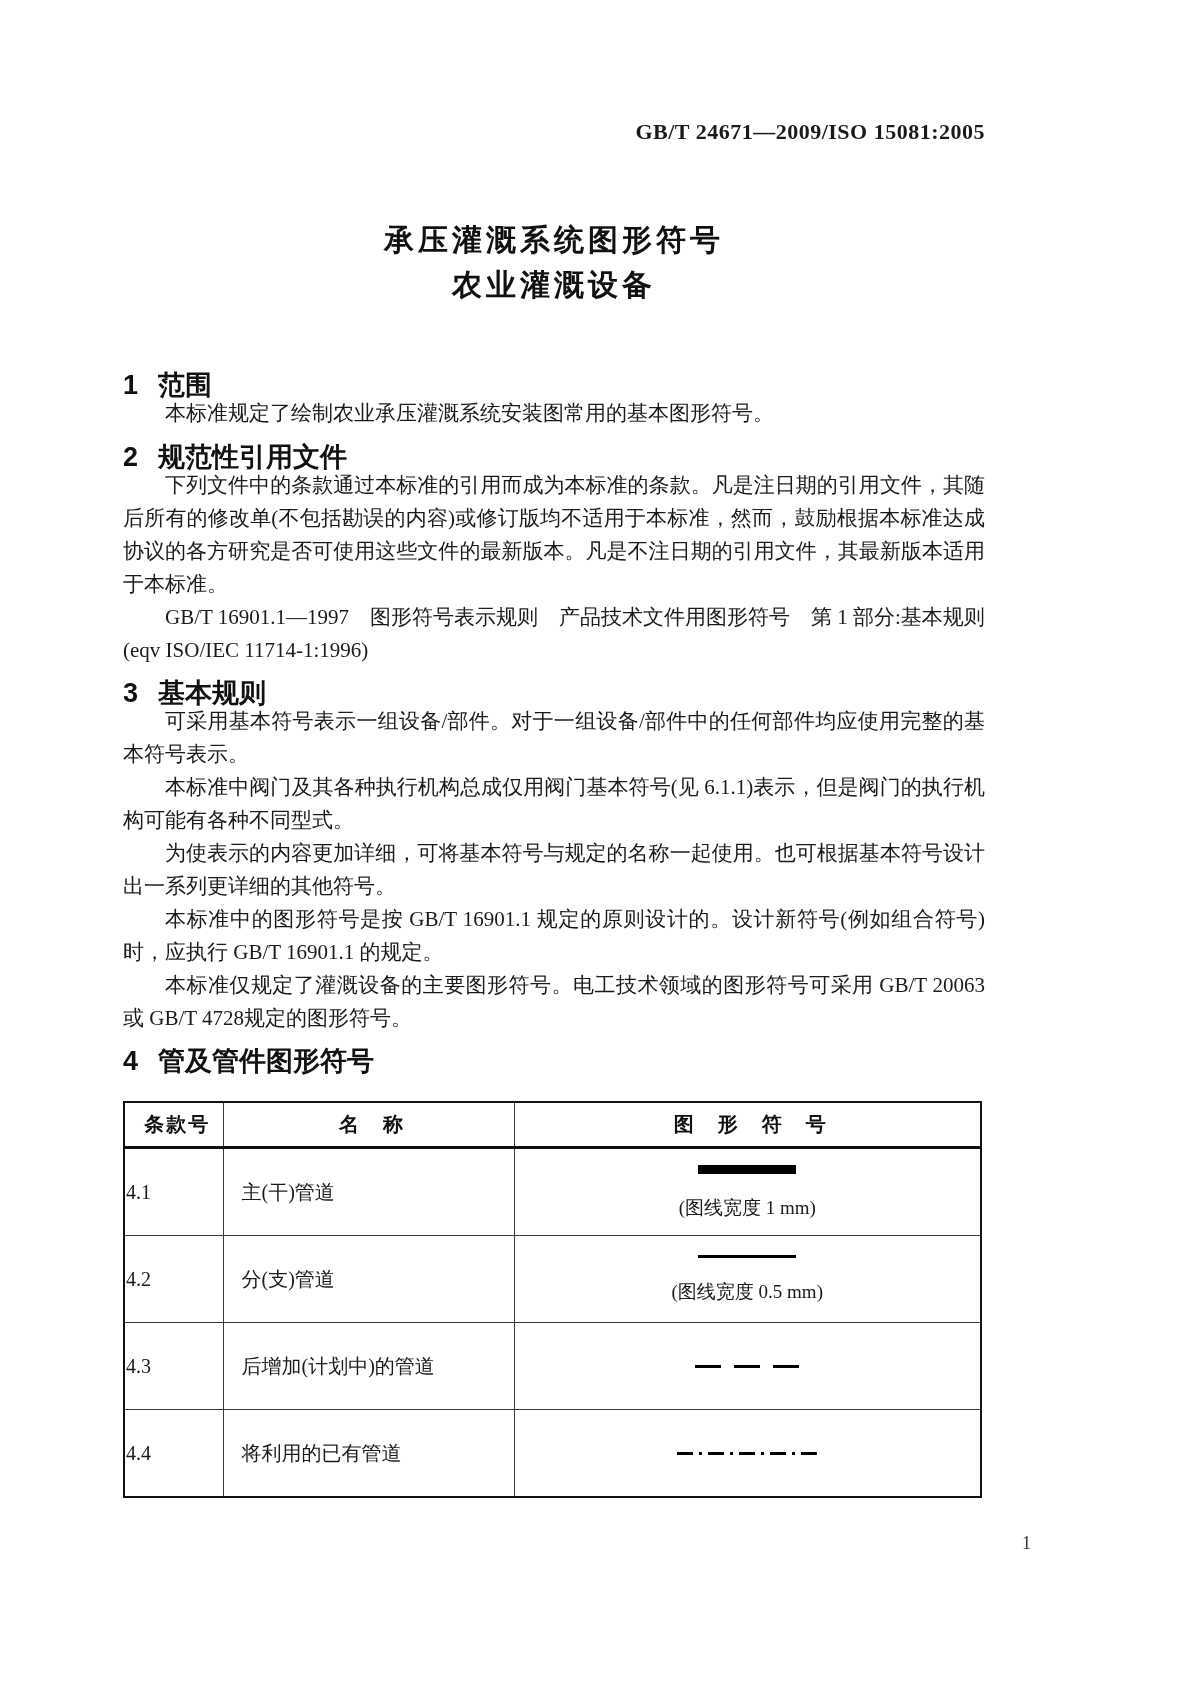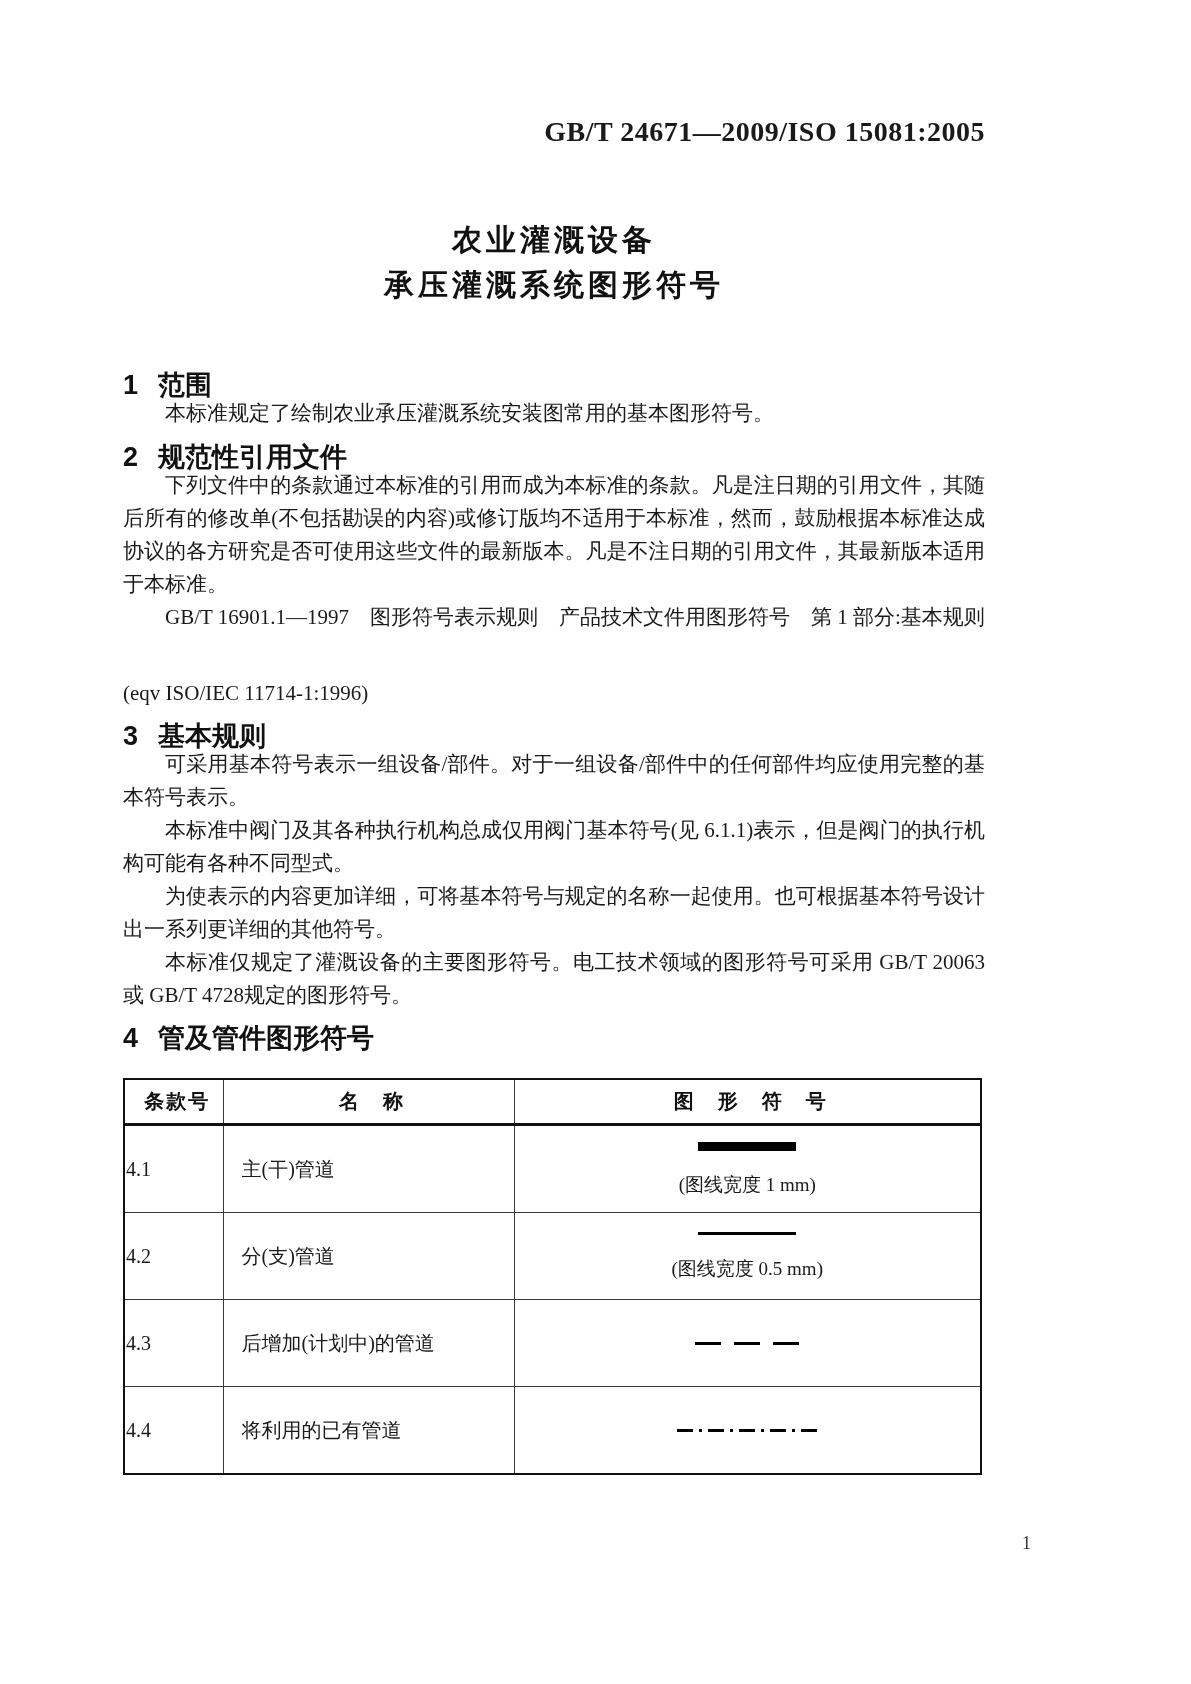--- a/index.html
+++ b/index.html
@@ -11,21 +11,21 @@
     position:relative;
     overflow:hidden;
   }
   .content { padding-left:123px; padding-right:206px; }
 
   .doc-number {
     padding-top:120px;
     text-align:right;
     font-family:"Liberation Serif", serif;
     font-weight:bold;
-    font-size:28px;
+    font-size:22px;
     letter-spacing:0.5px;
     line-height:24px;
   }
 
   .title-block {
     margin-top:78px;
     text-align:center;
     font-family:"Liberation Sans", sans-serif;
     font-weight:bold;
     color:#111;
@@ -50,21 +50,21 @@
   p.body-text {
     margin:0;
     font-size:21px;
     line-height:33px;
     text-align:justify;
     text-indent:2em;
   }
   .mt-22 { margin-top:22px; }
   .mt-26 { margin-top:26px; }
   .mt-28 { margin-top:28px; }
-  p.no-indent { text-indent:0;margin-top:43px; }
+  p.no-indent { text-indent:0; }
 
   table.symtable {
     margin-top:28px;
     border-collapse:collapse;
     width:857px;
     table-layout:fixed;
     border:2px solid #111;
   }
   .symtable col.c-clause { width:99px; }
   .symtable col.c-name   { width:291px; }
@@ -119,42 +119,43 @@
   }
 </style>
 </head>
 <body>
 
 <div class="content">
 
   <div class="doc-number">GB/T 24671—2009/ISO 15081:2005</div>
 
   <div class="title-block">
+    <div class="title-line">承压灌溉系统图形符号</div>
     <div class="title-line">农业灌溉设备</div>
-    <div class="title-line">承压灌溉系统图形符号</div>
   </div>
 
   <div class="sec-heading h1-scope">
     <span class="sec-num">1</span><span>范围</span>
   </div>
   <p class="body-text mt-22">本标准规定了绘制农业承压灌溉系统安装图常用的基本图形符号。</p>
 
   <div class="sec-heading h2-refs">
     <span class="sec-num">2</span><span>规范性引用文件</span>
   </div>
   <p class="body-text mt-26">下列文件中的条款通过本标准的引用而成为本标准的条款。凡是注日期的引用文件，其随后所有的修改单(不包括勘误的内容)或修订版均不适用于本标准，然而，鼓励根据本标准达成协议的各方研究是否可使用这些文件的最新版本。凡是不注日期的引用文件，其最新版本适用于本标准。</p>
   <p class="body-text">GB/T 16901.1—1997　图形符号表示规则　产品技术文件用图形符号　第 1 部分:基本规则</p>
   <p class="body-text no-indent">(eqv ISO/IEC 11714-1:1996)</p>
 
   <div class="sec-heading h3-rules">
     <span class="sec-num">3</span><span>基本规则</span>
   </div>
   <p class="body-text mt-28">可采用基本符号表示一组设备/部件。对于一组设备/部件中的任何部件均应使用完整的基本符号表示。</p>
   <p class="body-text">本标准中阀门及其各种执行机构总成仅用阀门基本符号(见 6.1.1)表示，但是阀门的执行机构可能有各种不同型式。</p>
   <p class="body-text">为使表示的内容更加详细，可将基本符号与规定的名称一起使用。也可根据基本符号设计出一系列更详细的其他符号。</p>
+  <p class="body-text">本标准中的图形符号是按 GB/T 16901.1 规定的原则设计的。设计新符号(例如组合符号)时，应执行 GB/T 16901.1 的规定。</p>
   <p class="body-text">本标准仅规定了灌溉设备的主要图形符号。电工技术领域的图形符号可采用 GB/T 20063 或 GB/T 4728规定的图形符号。</p>
 
   <div class="sec-heading h4-pipes">
     <span class="sec-num">4</span><span>管及管件图形符号</span>
   </div>
 
   <table class="symtable">
     <colgroup>
       <col class="c-clause">
         <col class="c-name">

